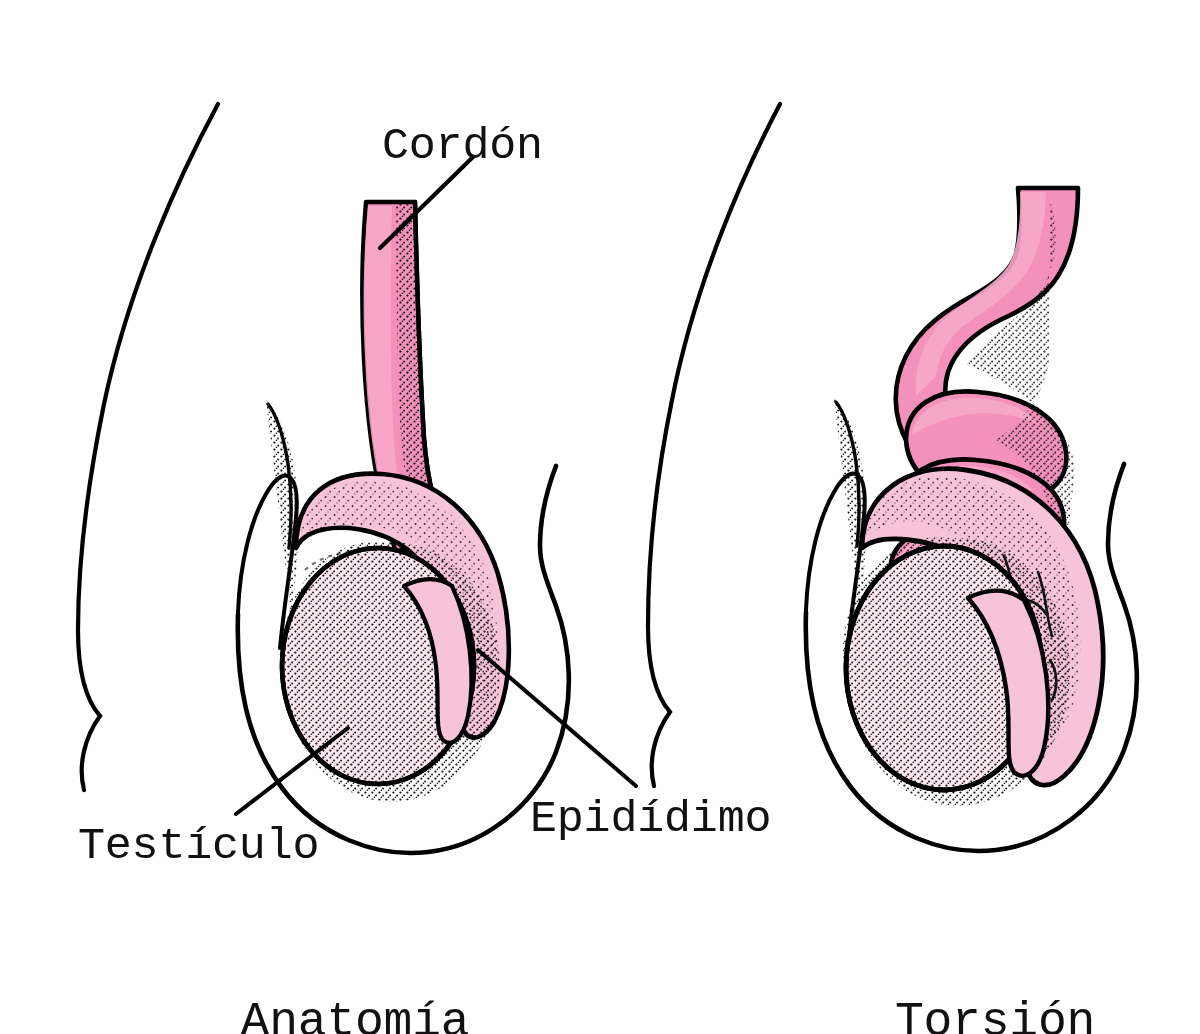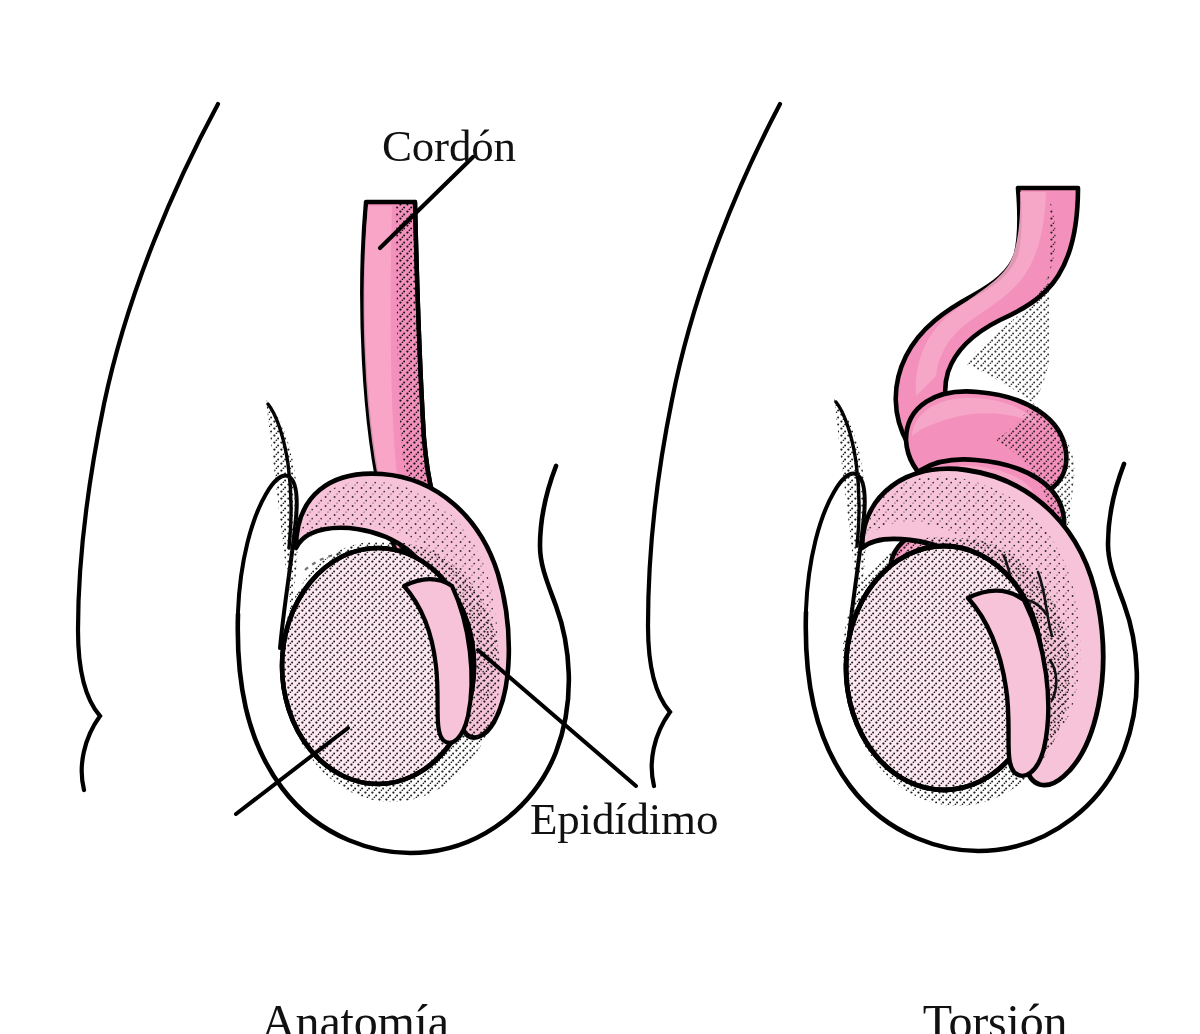--- a/index.html
+++ b/index.html
@@ -6,21 +6,21 @@
   html,body{margin:0;padding:0;background:#ffffff;}
   body{
     width:1200px;height:1034px;overflow:hidden;
     font-family:"Liberation Sans","DejaVu Sans",sans-serif;
     color:#111111;
   }
   #figure-root{position:relative;width:1200px;height:1034px;background:#fff;}
   svg.illus{position:absolute;left:0;top:0;width:1200px;height:1034px;display:block;}
   .lbl{
     position:absolute;
-    font-family:Liberation Serif, serif;
+    font-family:Liberation Mono, monospace;
     color:#111111;
     white-space:pre;
     line-height:1.06;
     letter-spacing:-0.2px;
   }
   .lbl-annot{font-size:45px;}
   .lbl-caption{font-size:48px;text-align:center;}
   #label-cord{left:382px;top:28px;}
   #label-testicle{left:78px;top:823px;}
   #label-epididymis{left:530px;top:796px;}
@@ -203,20 +203,21 @@
       <path d="M1024 600 C1046 644 1054 704 1044 748 C1038 772 1024 782 1014 772
                C1004 760 1012 726 1006 688 C1000 648 986 618 968 598
                C992 586 1010 590 1024 600 Z" fill="#f7c3d8" stroke="#000" stroke-width="4.4" stroke-linejoin="round"></path>
     </g>
   </svg>
 
   <div class="lbl lbl-annot" id="label-cord">
     <div>Cordón</div>
   </div>
 
+  <div class="lbl lbl-annot" id="label-testicle">Testículo</div>
 
   <div class="lbl lbl-annot" id="label-epididymis">Epidídimo</div>
 
   <div class="lbl lbl-caption" id="caption-left">
     <div>Anatomía</div>
     
   </div>
 
   <div class="lbl lbl-caption" id="caption-right">
     <div>Torsión</div>

